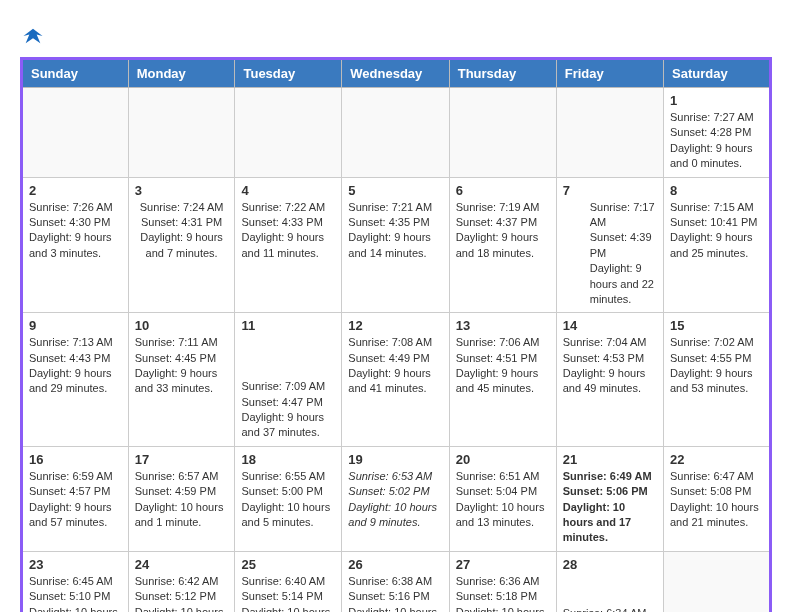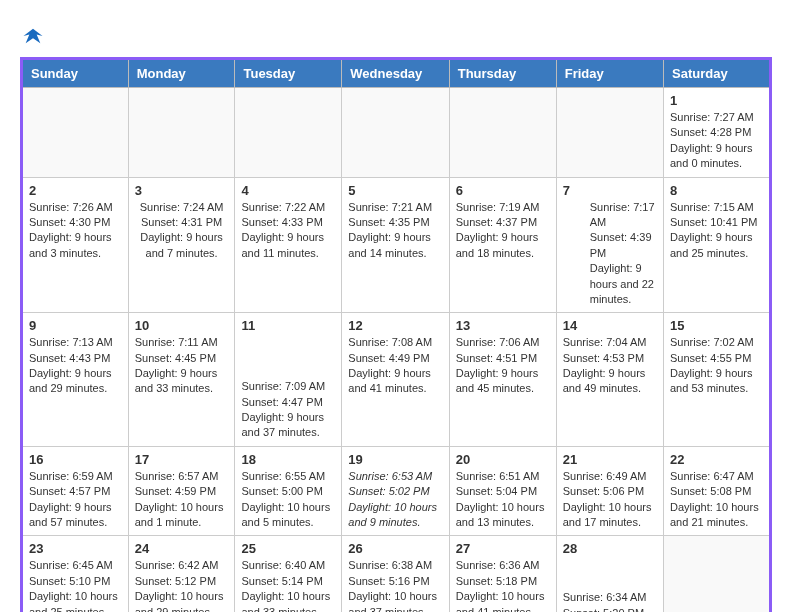--- a/index.html
+++ b/index.html
@@ -251,21 +251,21 @@
 Daylight: 10 hours and 9 minutes.</div>
         </td>
         <td>
           <span class="day-num">20</span>
           <div class="day-detail" style="white-space: pre-line;">Sunrise: 6:51 AM
 Sunset: 5:04 PM
 Daylight: 10 hours and 13 minutes.</div>
         </td>
         <td>
           <span class="day-num">21</span>
-          <div class="day-detail" style="white-space: pre-line;">Sunrise: 6:49 AM
+          <div class="day-detail" style="white-space: pre-line; font-weight: bold;">Sunrise: 6:49 AM
 Sunset: 5:06 PM
 Daylight: 10 hours and 17 minutes.</div>
         </td>
         <td>
           <span class="day-num">22</span>
           <div class="day-detail" style="white-space: pre-line;">Sunrise: 6:47 AM
 Sunset: 5:08 PM
 Daylight: 10 hours and 21 minutes.</div>
         </td>
       </tr>

